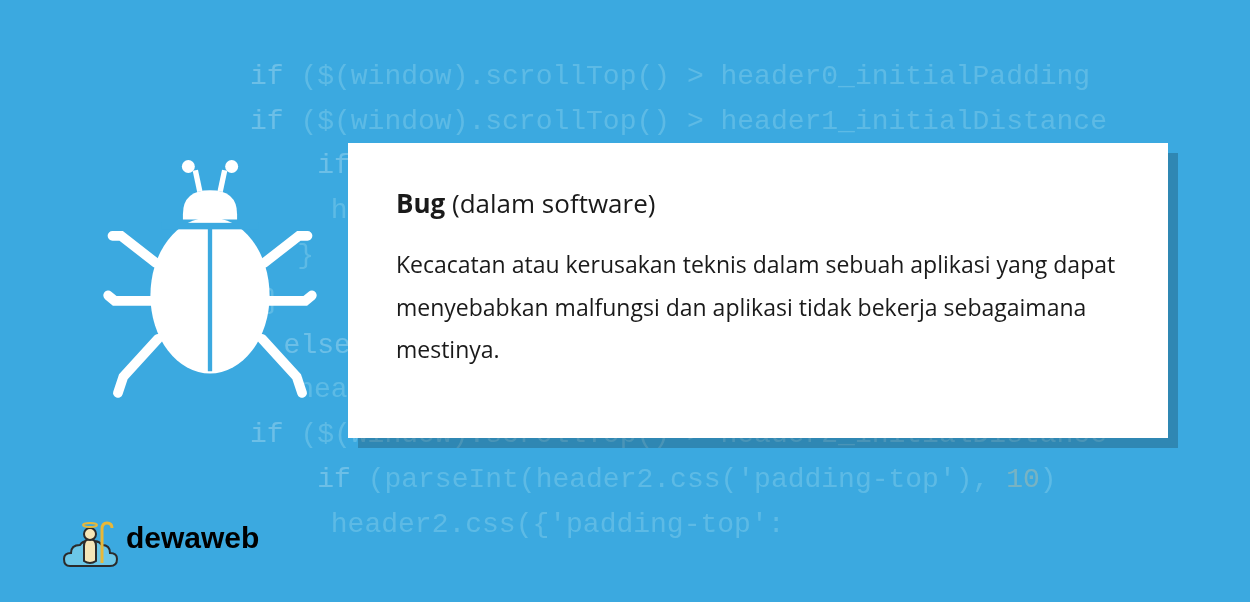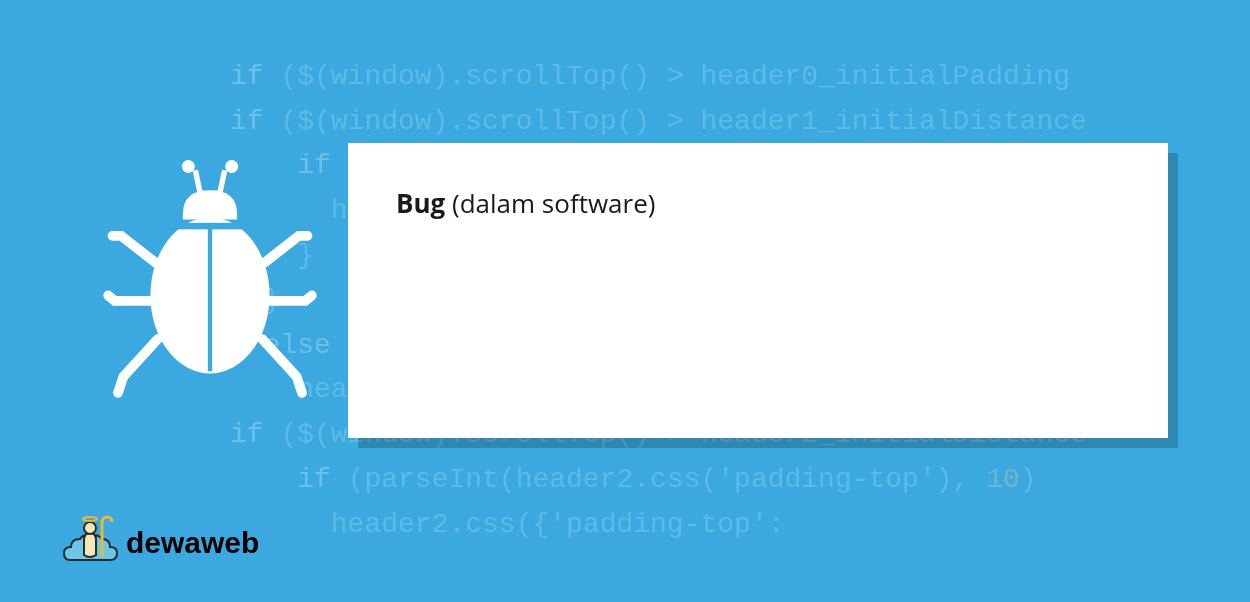--- a/index.html
+++ b/index.html
@@ -34,20 +34,21 @@
       color: #9CDCF0;
       font-family: 'Courier New', monospace;
       font-size: 28px;
       line-height: 1.6;
       padding: 10px 230px 10px 230px;
       white-space: pre;
       overflow: hidden;
     }
     .code-overlay .keyword {
       color: #C8E8F5;
+      margin-left: 20px;
     }
     .code-overlay .number {
       color: #E8C890;
       font-family: Liberation Mono, monospace;
     }
     .content-wrapper {
       position: relative;
       z-index: 10;
       width: 100%;
       height: 100%;
@@ -98,24 +99,23 @@
     }
     .card-body {
       font-size: 23px;
       color: #1a1a1a;
       line-height: 1.85;
       font-weight: 400;
     }
     .logo-wrapper {
       position: absolute;
       left: 62px;
-      bottom: 32px;
+      bottom: 26px;
       z-index: 15;
       display: flex;
-      align-items: center;
     }
     .logo-icon {
       width: 60px;
       height: 55px;
     }
     .logo-text {
       font-size: 30px;
       font-weight: 700;
       color: #000;
       margin-left: 4px;
@@ -169,20 +169,21 @@
       <path d="M 148 165 L 180 200 L 185 215" stroke="white" stroke-width="9" fill="none" stroke-linecap="round"></path>
     </svg>
   </div>
 
   <div class="card-shadow"></div>
 
   <div class="card">
     <div class="card-title">
       <span class="bold">Bug</span><span class="regular"> (dalam software)</span>
     </div>
+    <div class="card-body">Kecacatan atau kerusakan teknis dalam sebuah aplikasi yang dapat menyebabkan malfungsi dan aplikasi tidak bekerja sebagaimana mestinya.</div>
   </div>
 
   <div class="logo-wrapper">
     <span class="logo-icon">
       <svg viewBox="0 0 60 55" xmlns="http://www.w3.org/2000/svg">
 
         <path d="M 8 45 Q 2 45 2 38 Q 2 32 9 32 Q 9 24 18 24 Q 22 18 30 22 Q 35 18 40 24 Q 48 24 48 32 Q 55 32 55 38 Q 55 45 48 45 Z" fill="#6BC7E8" stroke="#2B2B2B" stroke-width="2"></path>
 
         <path d="M 22 25 Q 22 18 28 18 Q 34 18 34 25 L 34 40 Q 28 44 22 40 Z" fill="#F5E6B8" stroke="#2B2B2B" stroke-width="2"></path>
 

